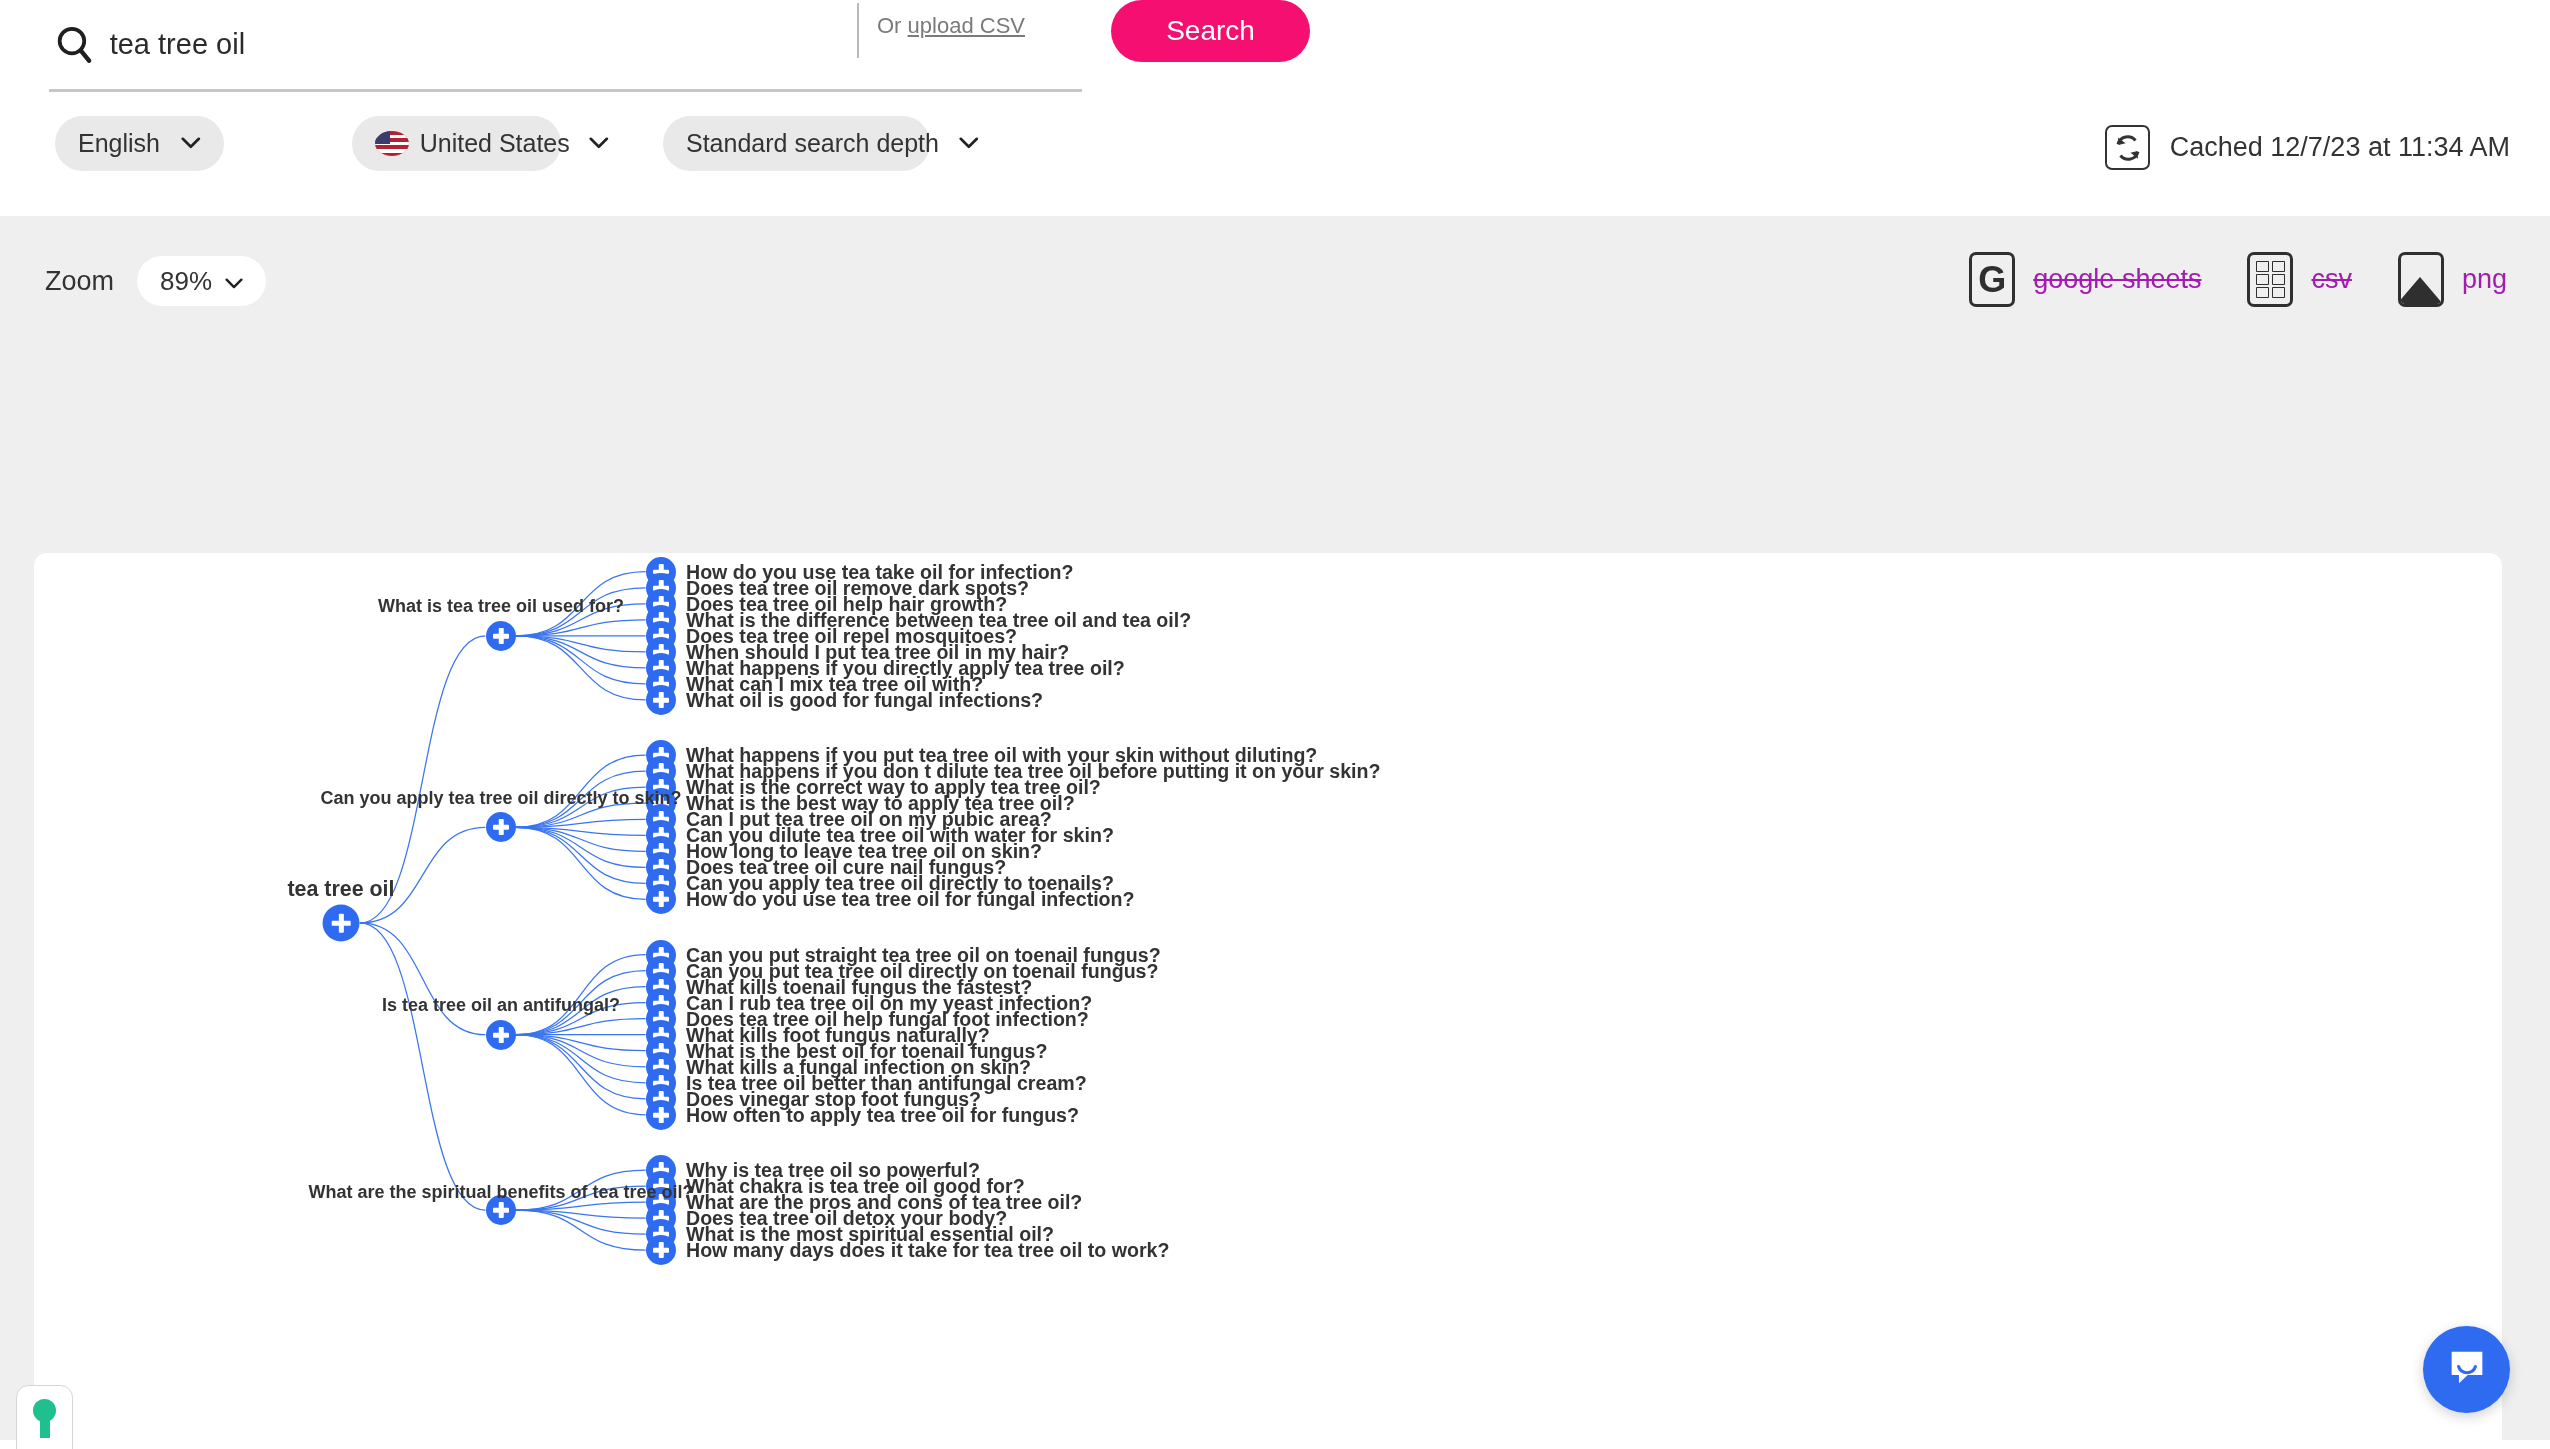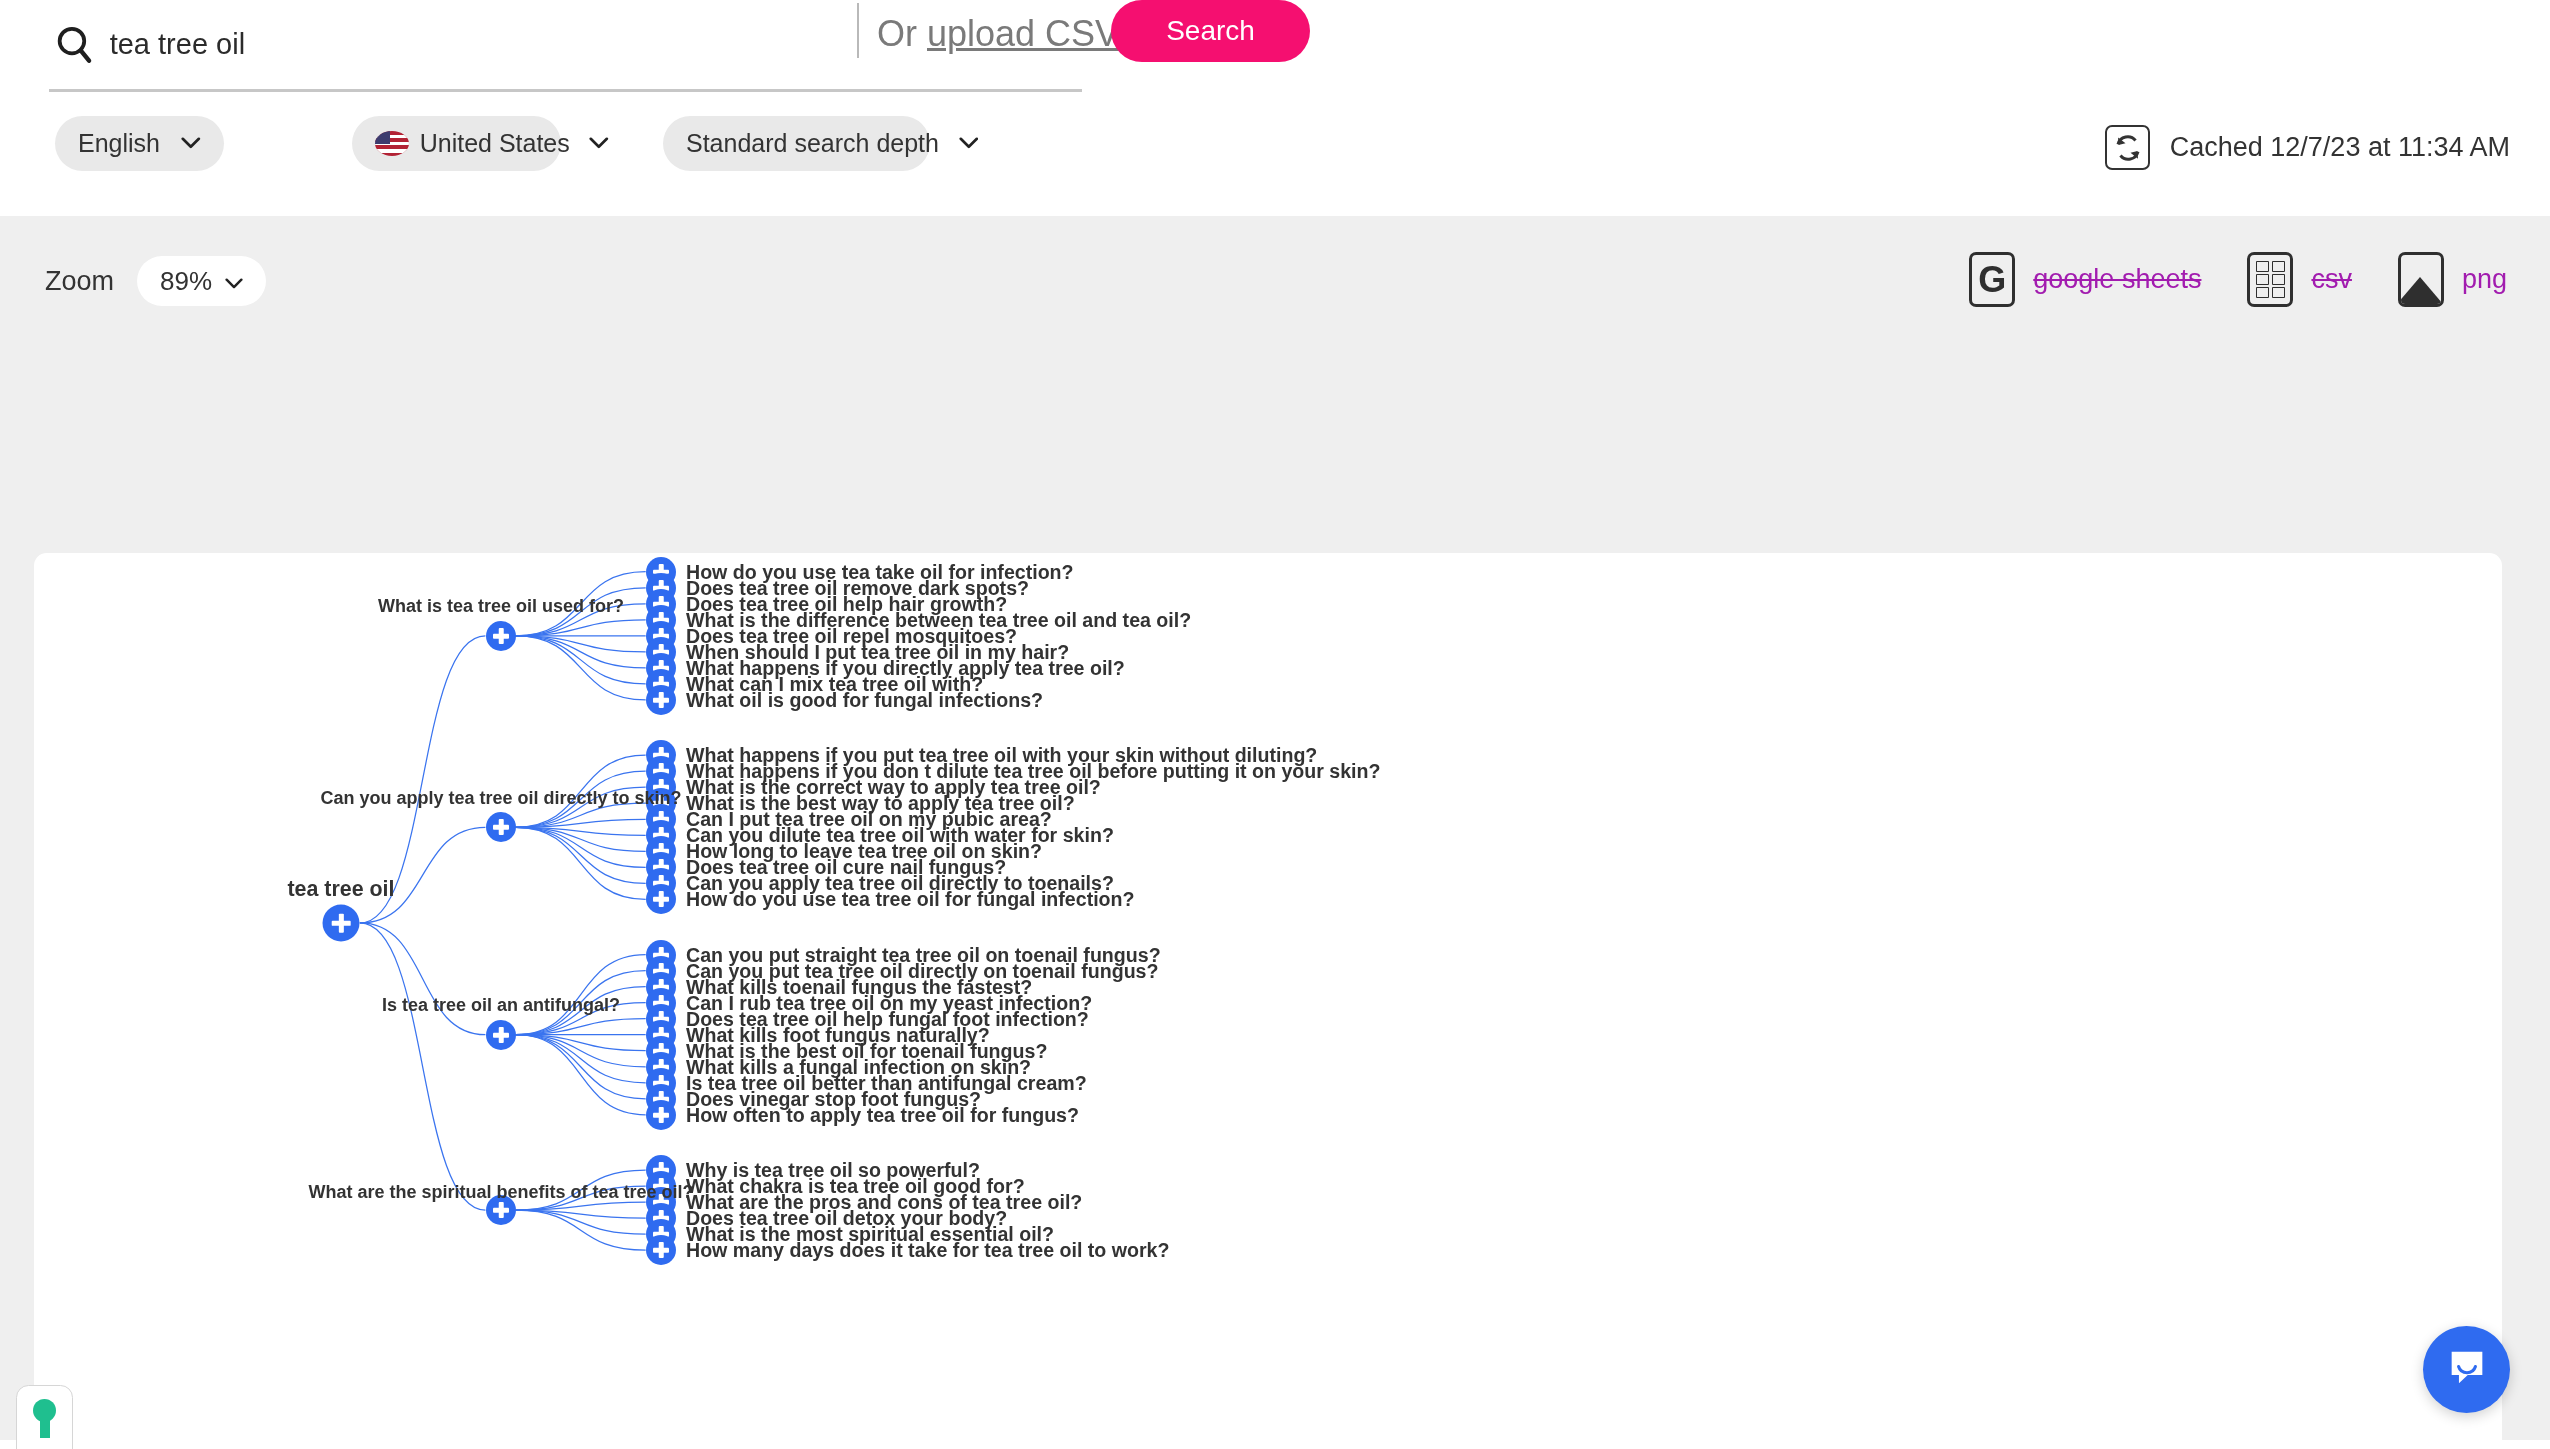--- a/index.html
+++ b/index.html
@@ -41,21 +41,21 @@
     width: 1033px; height: 2.7px;
     background: #c7c7c7;
   }
   .vert-divider {
     position: absolute; left: 857px; top: 2.7px;
     width: 1.8px; height: 55px;
     background: #b9b9b9;
   }
   .or-upload {
     position: absolute; left: 877px; top: 12.5px;
-    font-size: 36px; color: #7a7a7a;
+    font-size: 22px; color: #7a7a7a;
     white-space: nowrap;
   }
   .or-upload a {
     color: #7a7a7a; text-decoration: underline;
     cursor: pointer;
   }
   .search-button {
     position: absolute; left: 1111px; top: 0px;
     width: 199px; height: 62px;
     border: none; border-radius: 32px;

